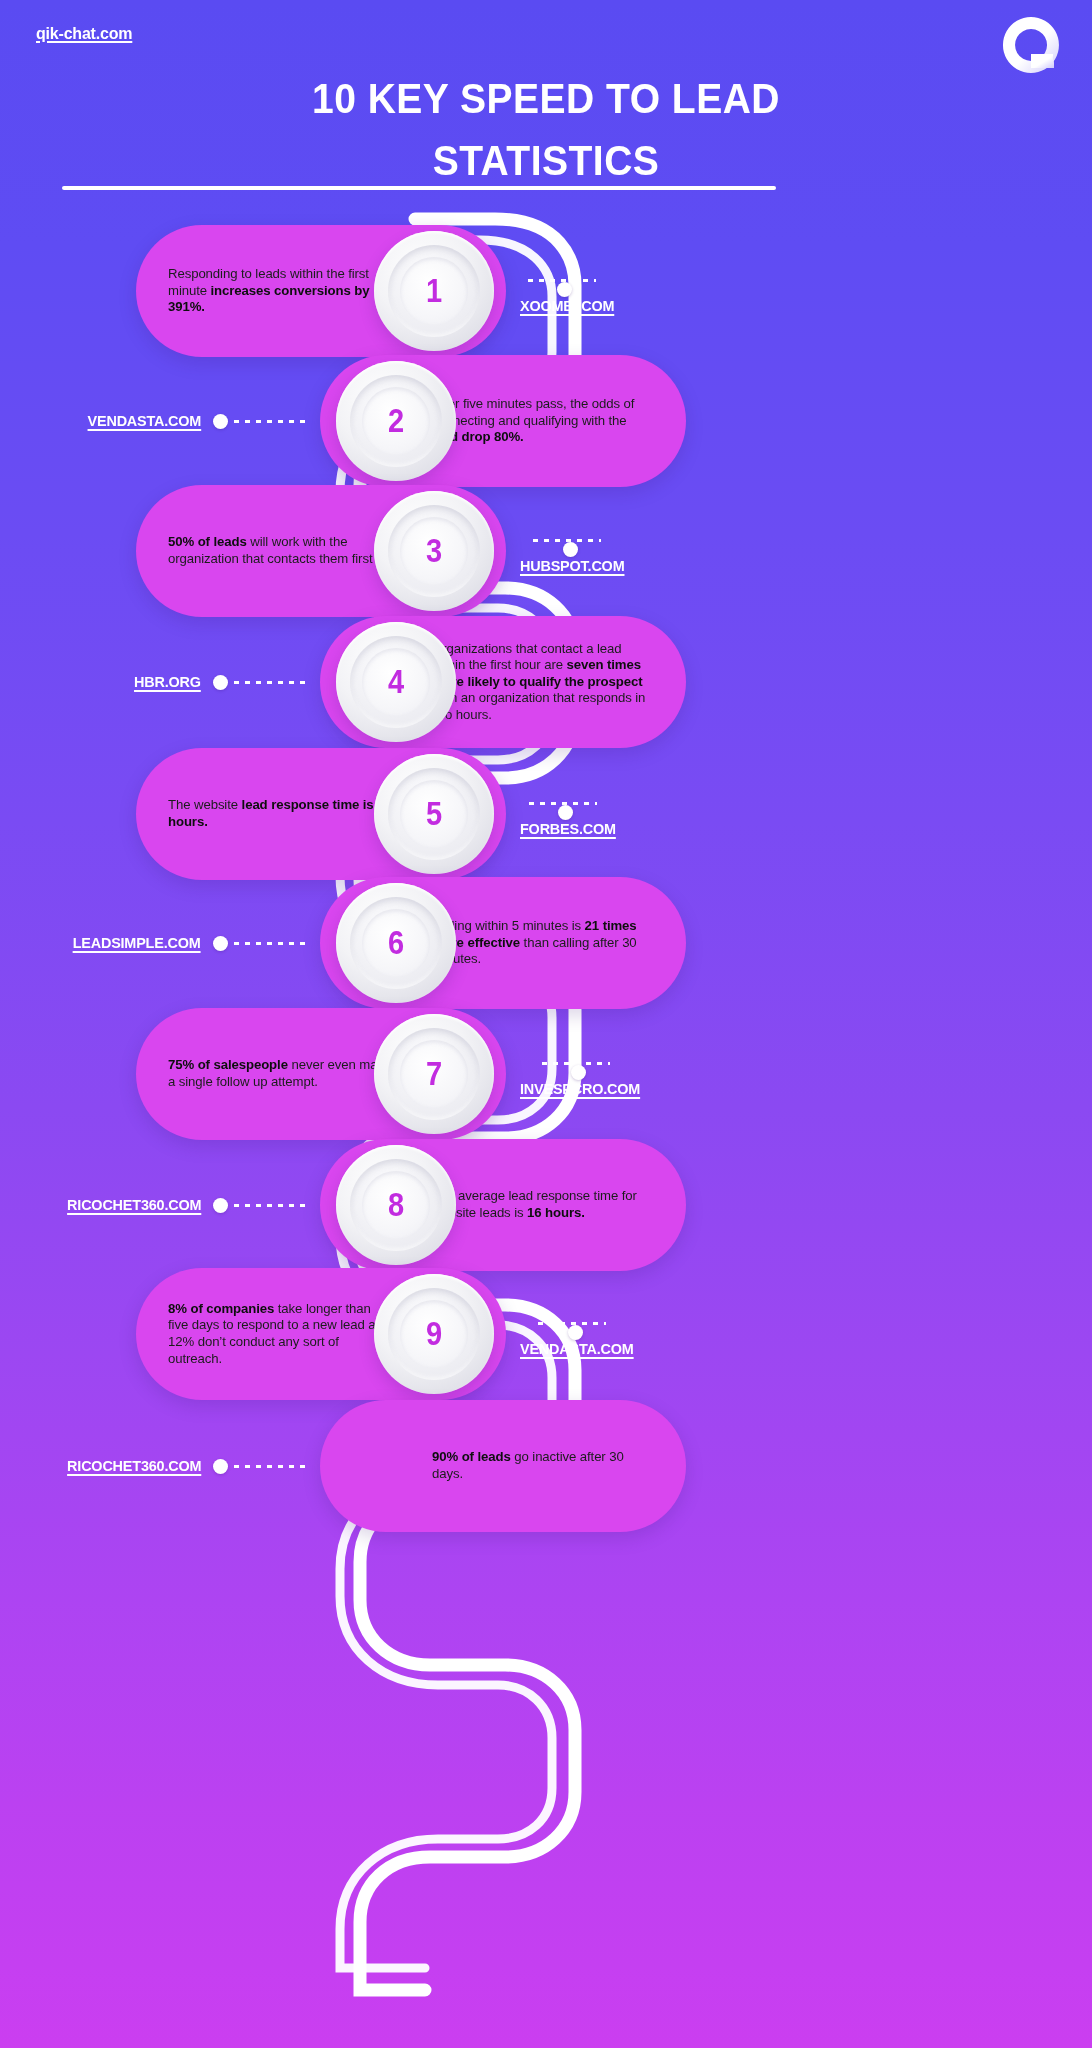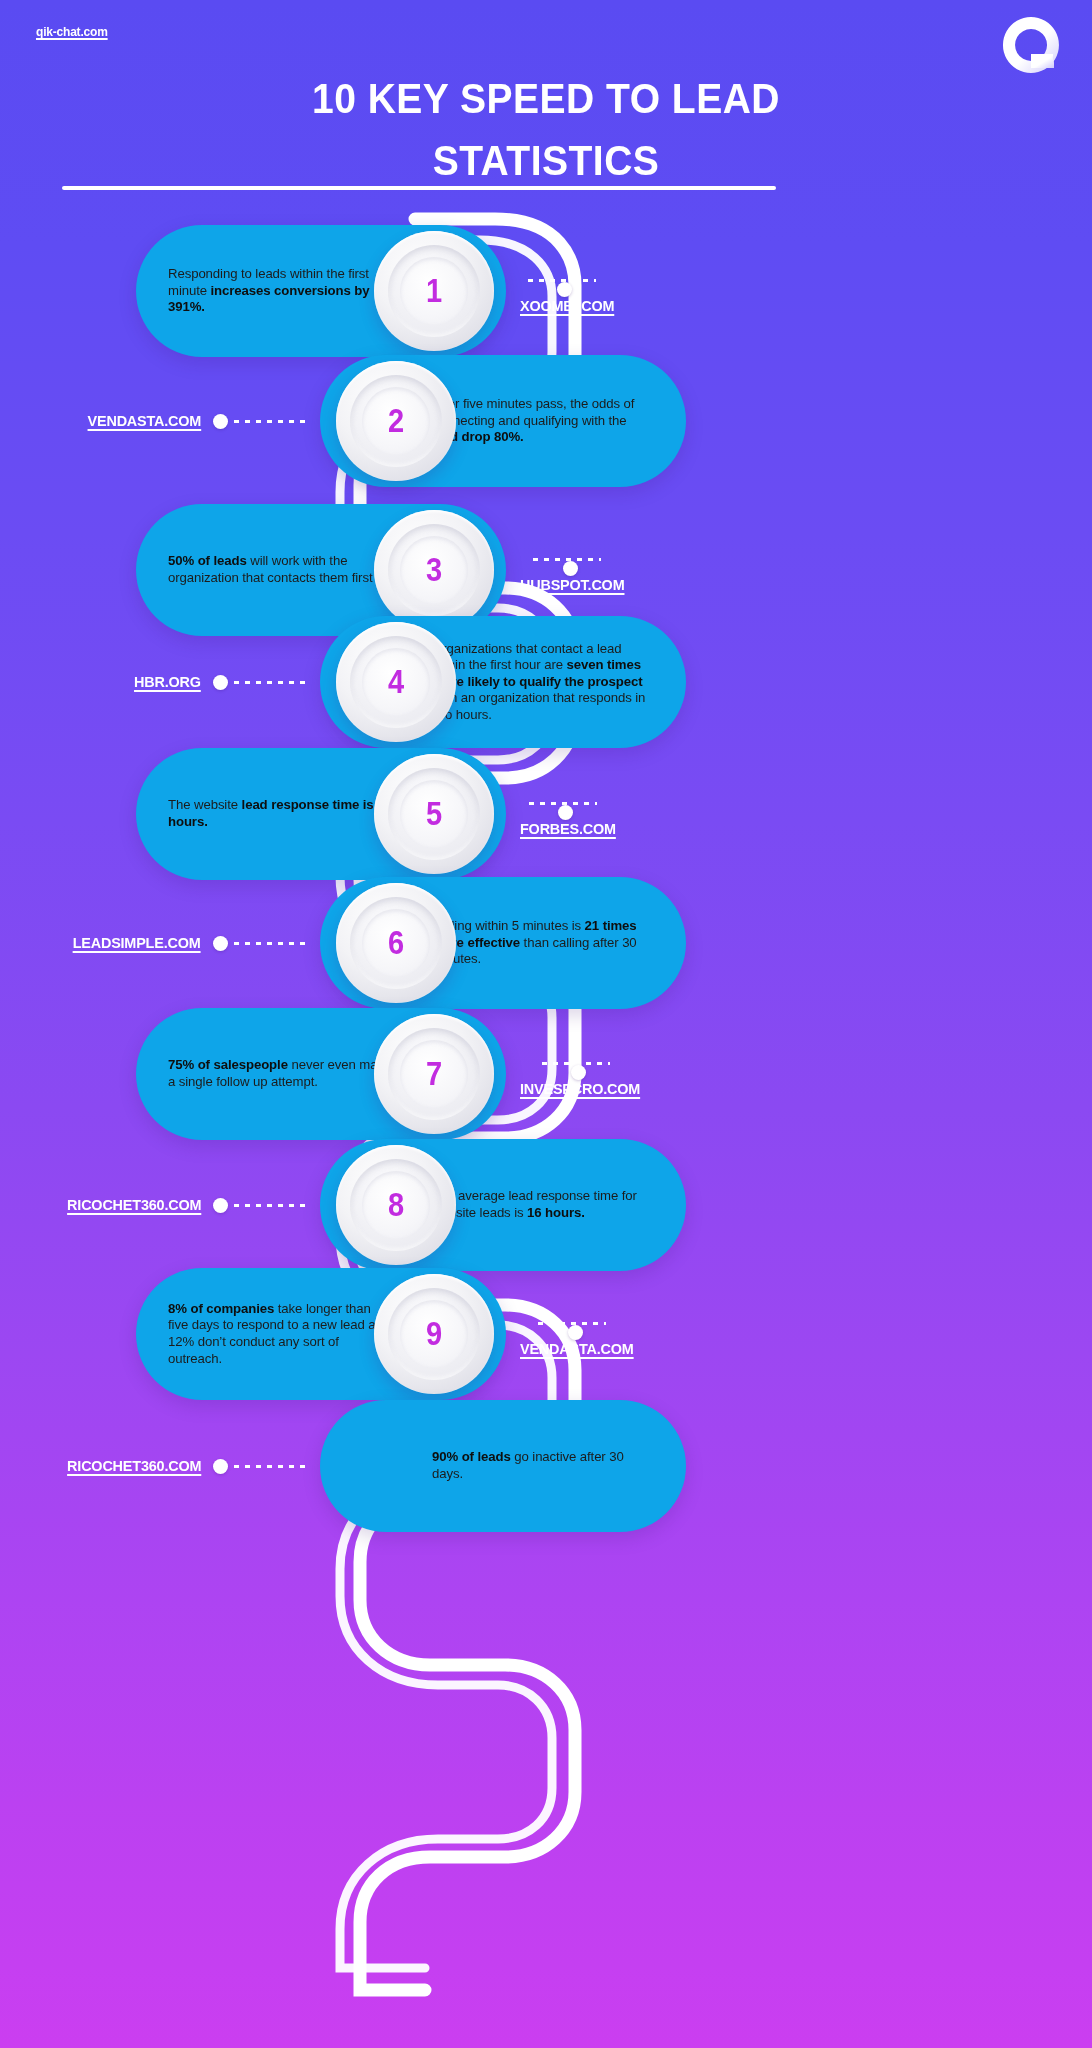--- a/index.html
+++ b/index.html
@@ -31,21 +31,21 @@
     inset: 0;
     width: 1092px;
     height: 2048px;
   }
 
   
   #brand {
     position: absolute;
     left: 36px;
     top: 25px;
-    font-size: 12px;
+    font-size: 16px;
     font-weight: bold;
     color: #ffffff;
     letter-spacing: -0.2px;
     text-decoration: underline;
     text-underline-offset: 2px;
     text-decoration-thickness: 1.5px;
   }
 
   #logo {
     position: absolute;
@@ -96,21 +96,21 @@
     position: absolute;
     left: 0;
     width: 1092px;
     height: 132px;
   }
 
   .card {
     position: absolute;
     top: 0;
     height: 132px;
-    background: #0ea5e9;
+    background: #d946ef;
     border-radius: 66px;
     box-shadow: 0 6px 18px rgba(60, 20, 120, 0.18);
     display: flex;
     align-items: center;
   }
 
   .row.left .card  { left: 136px;  width: 370px; padding: 0 112px 0 32px; }
   .row.right .card { left: 320px;  width: 366px; padding: 0 30px 0 112px; }
 
   .card-text {
@@ -360,21 +360,21 @@
         </div>
         <div class="badge">
           <span class="badge-num">2</span>
         </div>
         <div class="connector">
           <a class="conn-link">VENDASTA.COM</a>
           <span class="conn-dot"></span>
           <span class="conn-line"></span>
         </div>
       </div>
-      <div class="row left" style="top: 504px;">
+      <div class="row left" style="top: 485px;">
         <div class="card">
           <div class="card-text"><b>50% of leads</b><span> will work with the organization that contacts them first</span></div>
         </div>
         <div class="badge">
           <span class="badge-num">3</span>
         </div>
         <div class="connector">
           <span class="conn-line"></span>
           <span class="conn-dot"></span>
           <a class="conn-link">HUBSPOT.COM</a>

